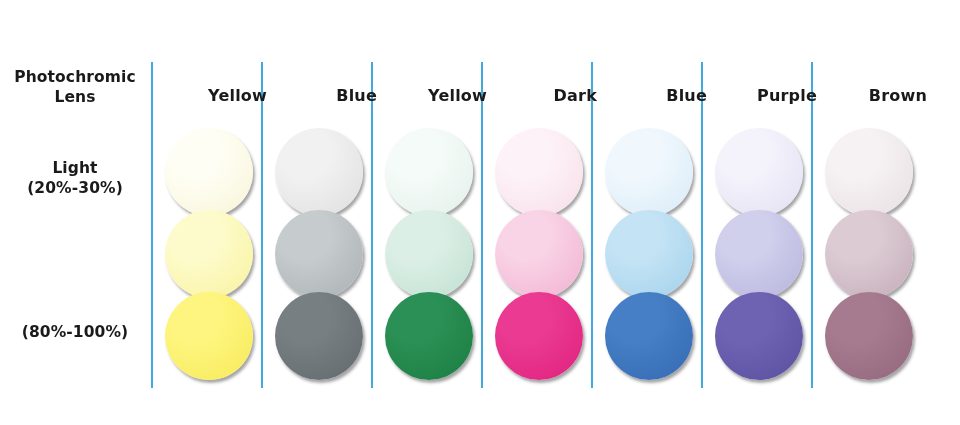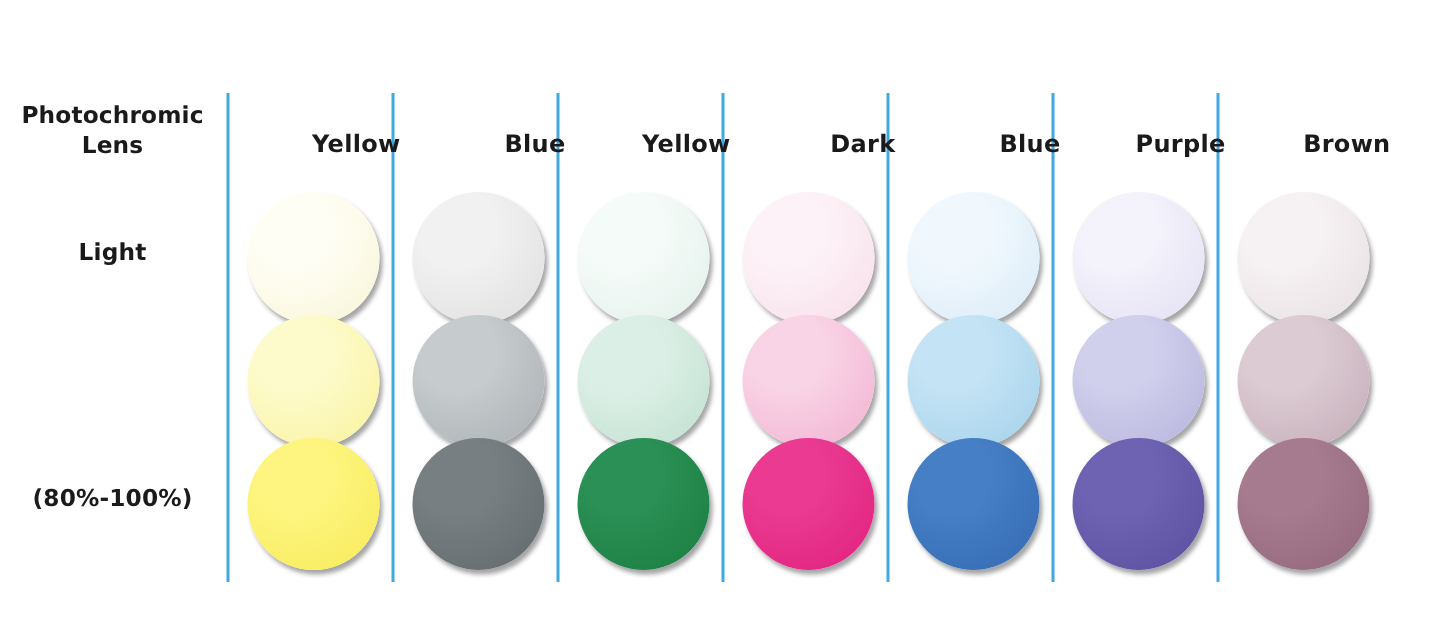--- a/index.html
+++ b/index.html
@@ -103,20 +103,21 @@
 <div id="chart">
 
   <div class="label-col">
     <div class="corner-label">
       <span>Photochromic</span><br>
       <span>Lens</span>
     </div>
 
     <div class="row-label" style="top:142px">
       <span class="rl-name">Light</span>
+      <span class="rl-range">(20%-30%)</span>
     </div>
 
 
     <div class="row-label" style="top:306px">
       <span class="rl-range">(80%-100%)</span>
     </div>
   </div>
 
   <div class="divider" style="left:151px"></div>
   <div class="divider" style="left:261px"></div>

